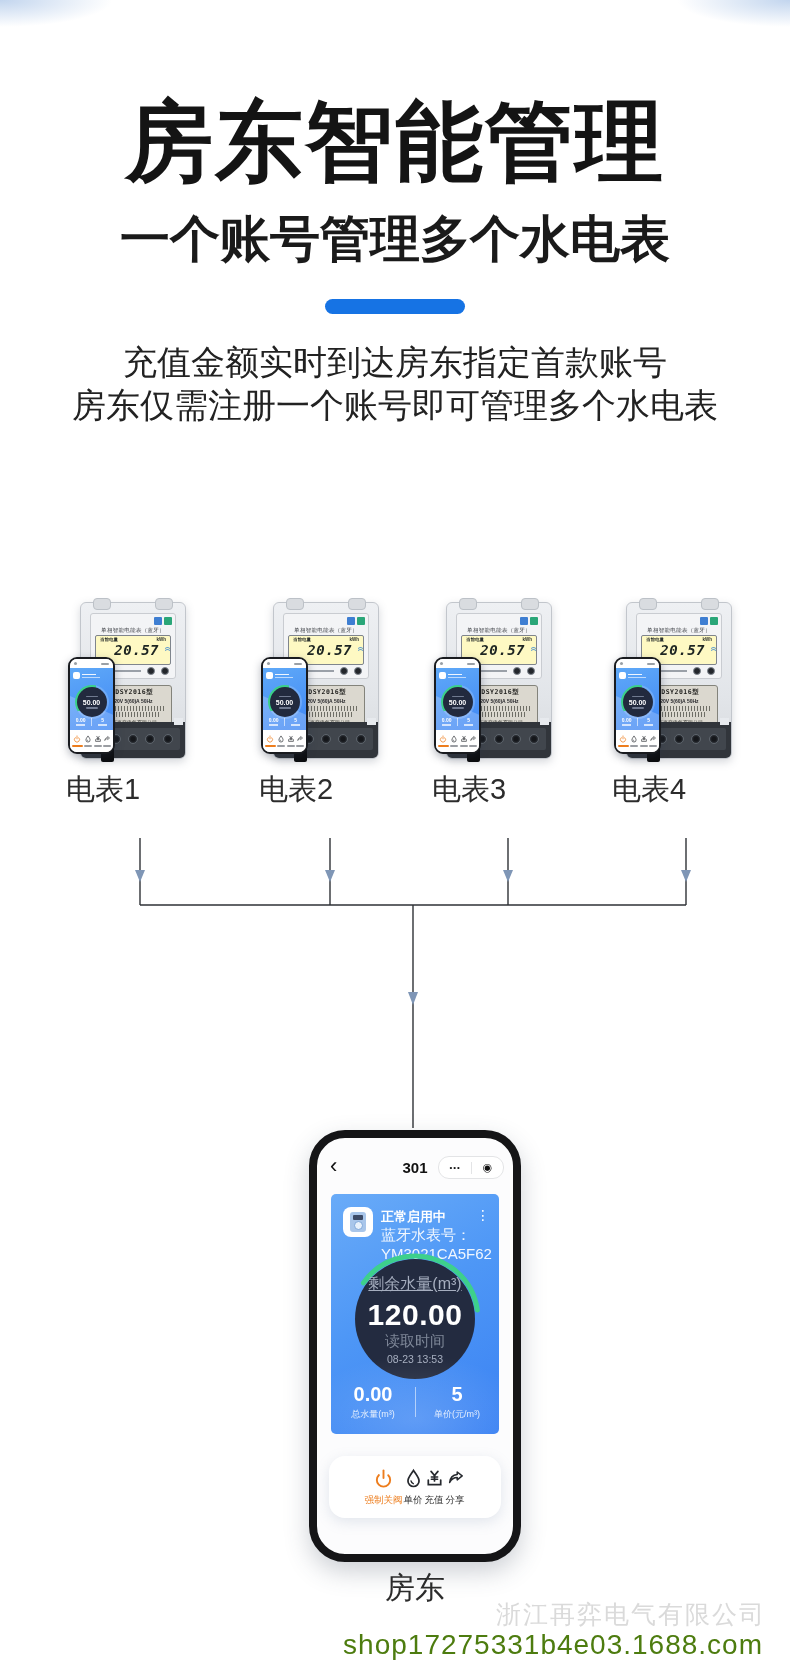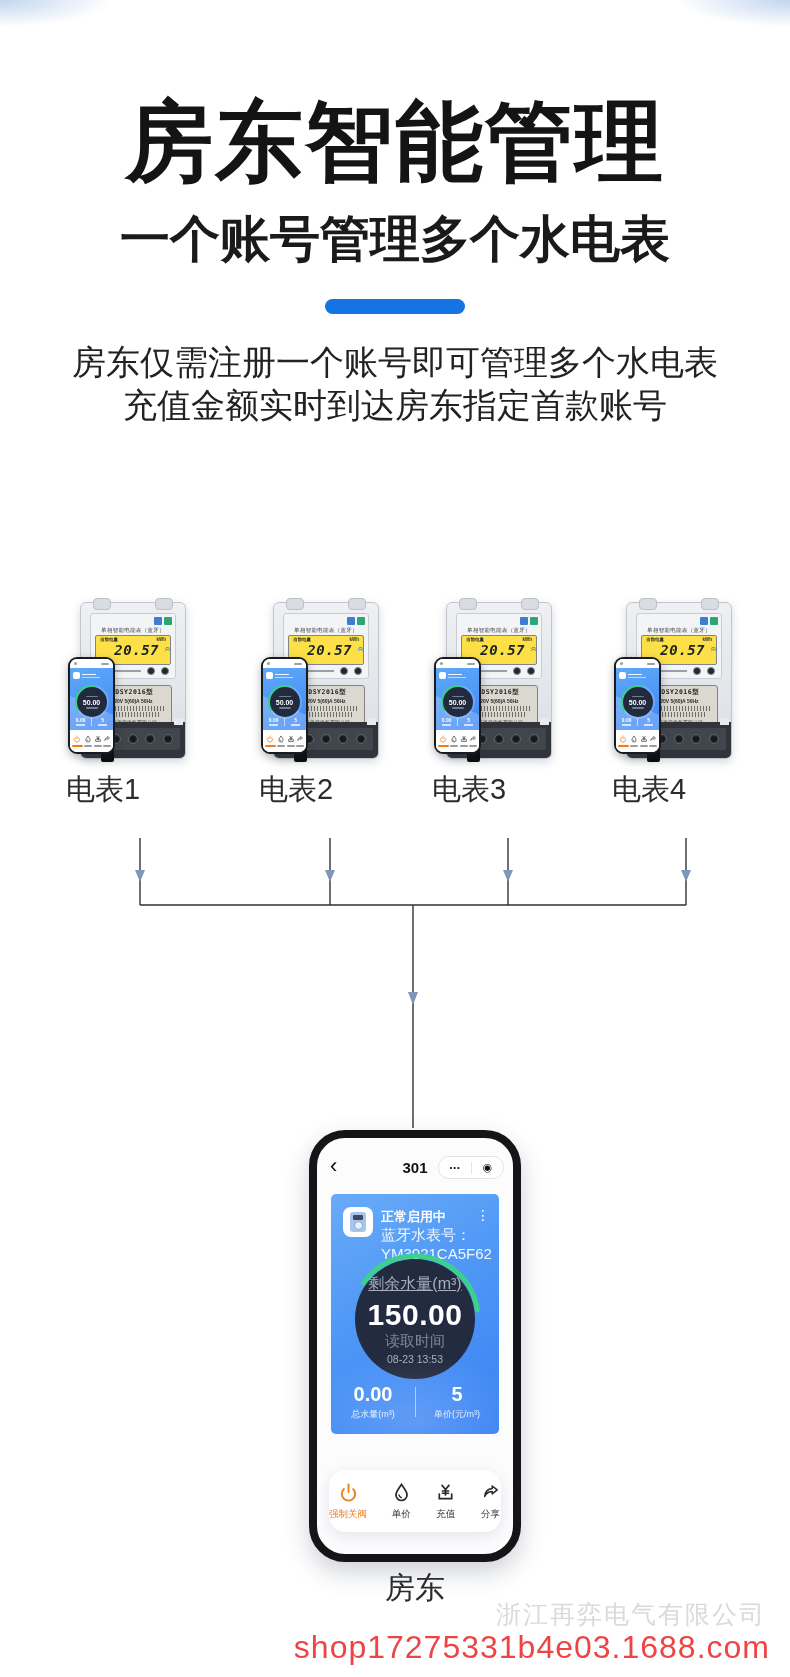--- a/index.html
+++ b/index.html
@@ -34,21 +34,21 @@
     background:#d9dce0;border:1px solid #bcc1c7;}
   .e1{left:12px;} .e2{right:12px;}
   .face{position:absolute;left:9px;right:9px;top:10px;height:64px;border-radius:3px;
     background:#f3f4f6;border:1px solid #c9ccd1;}
   .face-icons{position:absolute;top:3px;right:3px;display:flex;gap:2px;}
   .fi{width:8px;height:8px;border-radius:1px;display:inline-block;}
   .fi-blue{background:#3e7ed2;} .fi-green{background:#2aa678;}
   .face-type{position:absolute;top:13px;left:0;width:100%;text-align:center;
     font-size:5.5px;color:#44474c;letter-spacing:.3px;}
   .lcd{position:absolute;left:4px;right:4px;top:21px;height:28px;border-radius:2px;
-    background:#fde047;border:1px solid #7f858d;}
+    background:#fef9c3;border:1px solid #7f858d;}
   .lcd-row{display:flex;justify-content:space-between;padding:1px 4px 0 4px;
     font-size:4.5px;font-weight:bold;color:#2d332f;}
   .lcd-val{position:absolute;right:11px;top:6px;font-family:"DejaVu Sans Mono",monospace;
     font-size:14px;font-weight:bold;font-style:italic;color:#1d2522;letter-spacing:.5px;}
   .wifi{position:absolute;right:1px;top:10px;font-size:6px;font-weight:bold;color:#2f7fd0;
     transform:rotate(-90deg);}
   .face-sub{position:absolute;bottom:3px;left:6px;right:6px;display:flex;align-items:center;gap:6px;}
   .sub-bar{flex:1;height:2px;background:#9aa0a8;}
   .dotbtn{width:6px;height:6px;border-radius:50%;background:#23262b;border:1px solid #7e858d;}
   .plate{position:absolute;left:11px;top:82px;width:80px;height:42px;border-radius:3px;
@@ -144,35 +144,35 @@
     flex-direction:column;align-items:center;justify-content:center;}
   .g-label{font-size:16px;color:#a6aebf;text-decoration:underline;}
   .g-value{font-size:30px;font-weight:bold;color:#fff;margin-top:3px;letter-spacing:.5px;}
   .g-tlabel{font-size:15px;color:#7e8798;margin-top:0;}
   .g-tvalue{font-size:10.5px;color:#a6aebf;margin-top:2px;}
   .card-stats{position:absolute;left:0;bottom:13px;width:100%;display:flex;}
   .stat{flex:1;display:flex;flex-direction:column;align-items:center;}
   .stat b{font-size:20px;color:#fff;}
   .stat i{font-style:normal;font-size:9px;color:rgba(255,255,255,.85);margin-top:2px;}
   .stat-div{position:absolute;left:50%;top:4px;width:1px;height:30px;background:rgba(255,255,255,.55);}
-  .ph-toolbar{position:absolute;left:12px;top:332px;width:172px;height:62px;background:#fff;
+  .ph-toolbar{position:absolute;left:12px;top:318px;width:172px;height:62px;background:#fff;
     border-radius:16px;box-shadow:0 4px 14px rgba(120,140,170,.20);display:flex;
-    justify-content:space-between;align-items:center;}
+    justify-content:center;align-items:center;}
   .tb-item{display:flex;flex-direction:column;align-items:center;gap:5px;color:#26292e;cursor:pointer;}
   .tb-item.active{color:#ed7d1d;}
   .tb-ico{width:21px;height:21px;}
   .tb-label{font-size:9.5px;color:#333;}
   .tb-item.active .tb-label{color:#ed7d1d;}
 
   .ph-caption{position:absolute;left:309px;top:1568px;width:212px;text-align:center;
     font-size:30px;color:#2b2b2b;}
 
   
   .wm-co{position:absolute;top:1598px;right:24px;font-size:25px;color:#dadada;letter-spacing:2px;}
-  .wm-shop{position:absolute;top:1629px;right:20px;font-size:32px;color:#ef4444;letter-spacing:1px;}
+  .wm-shop{position:absolute;top:1629px;right:27px;font-size:28px;color:#4d7c0f;letter-spacing:1px;}
 </style>
 </head>
 <body>
 
 <svg width="0" height="0" style="position:absolute" aria-hidden="true">
   <defs>
     <symbol id="i-power" viewBox="0 0 22 22">
       <circle cx="11" cy="12.5" r="7" fill="none" stroke="currentColor" stroke-width="2" stroke-dasharray="33 11" stroke-linecap="round" transform="rotate(-45 11 12.5)"></circle>
       <line x1="11" y1="2.5" x2="11" y2="10.5" stroke="currentColor" stroke-width="2" stroke-linecap="round"></line>
     </symbol>
@@ -192,22 +192,22 @@
     </symbol>
   </defs>
 </svg>
 
 <div class="canvas">
 
   <div class="hero-title">房东智能管理</div>
   <div class="hero-sub">一个账号管理多个水电表</div>
   <div class="divider" style="background: rgb(22, 115, 228);"></div>
   <div class="desc">
+    <div>充值金额实时到达房东指定首款账号</div>
     <div>房东仅需注册一个账号即可管理多个水电表</div>
-    <div>充值金额实时到达房东指定首款账号</div>
   </div>
 
   <div>
   <div class="meter-col">
     <div class="device">
       <span class="ear e1"></span>
       <span class="ear e2"></span>
       <div class="face">
         <div class="face-icons">
           <span class="fi fi-blue"></span>
@@ -666,21 +666,21 @@
       <span class="card-devno">蓝牙水表号：YM3021CA5F62</span>
       <span class="card-kebab">⋮</span>
 
       <div class="gauge">
         <svg width="134" height="134" viewBox="0 0 134 134">
           <circle cx="67" cy="67" r="60" fill="#232b40"></circle>
           <circle cx="67" cy="67" r="63" fill="none" stroke="#3dd08c" stroke-width="5" stroke-linecap="round" pathLength="100" stroke-dasharray="38 62" transform="rotate(215 67 67)"></circle>
         </svg>
         <div class="gauge-text">
           <span class="g-label">剩余水量(m³)</span>
-          <span class="g-value">150.00</span>
+          <span class="g-value">120.00</span>
           <span class="g-tlabel">读取时间</span>
           <span class="g-tvalue">08-23 13:53</span>
         </div>
       </div>
 
       <div class="card-stats">
         <span class="stat">
           <b>0.00</b>
           <i>总水量(m³)</i>
         </span>

